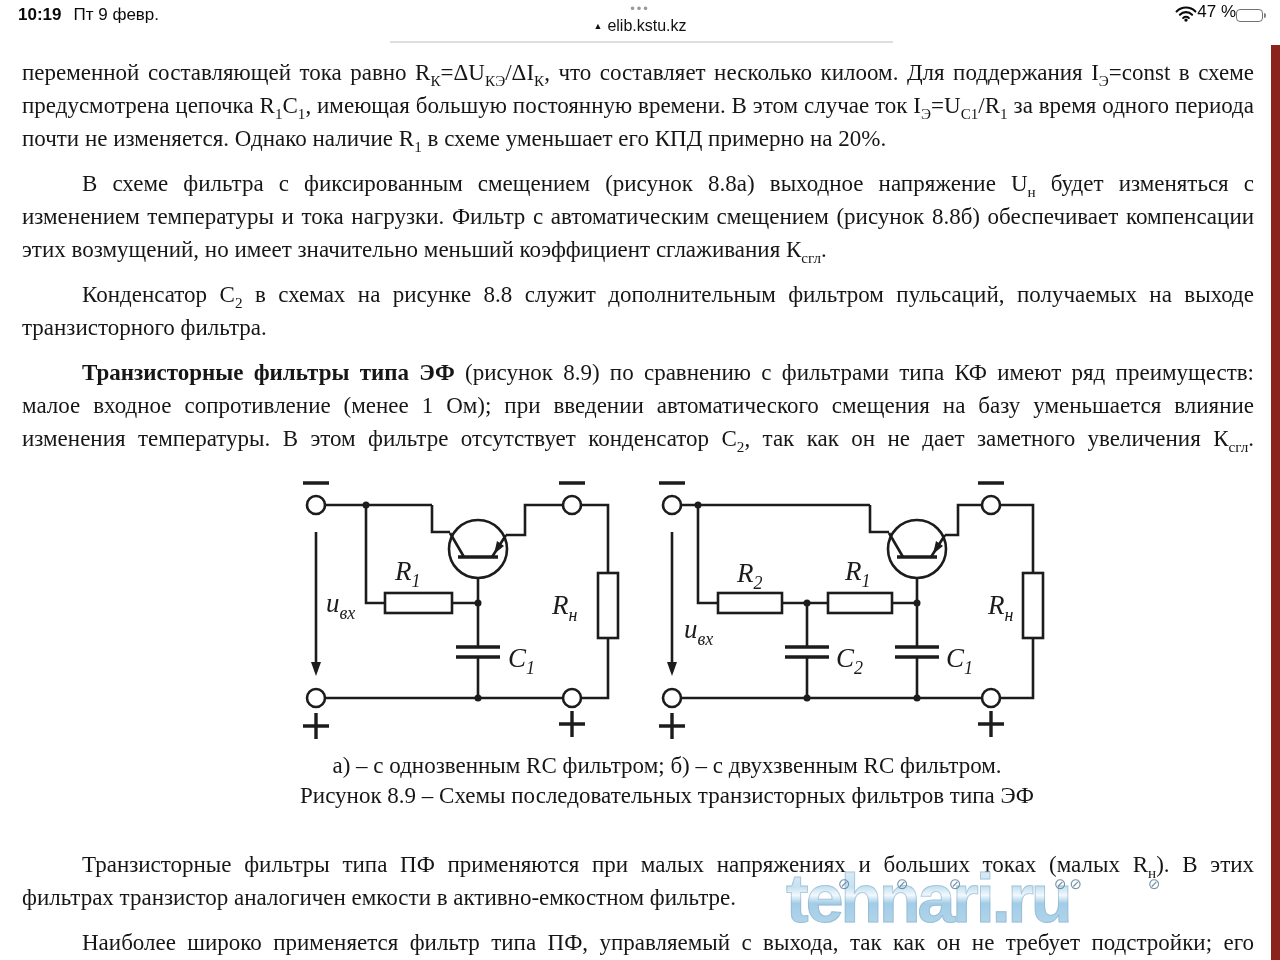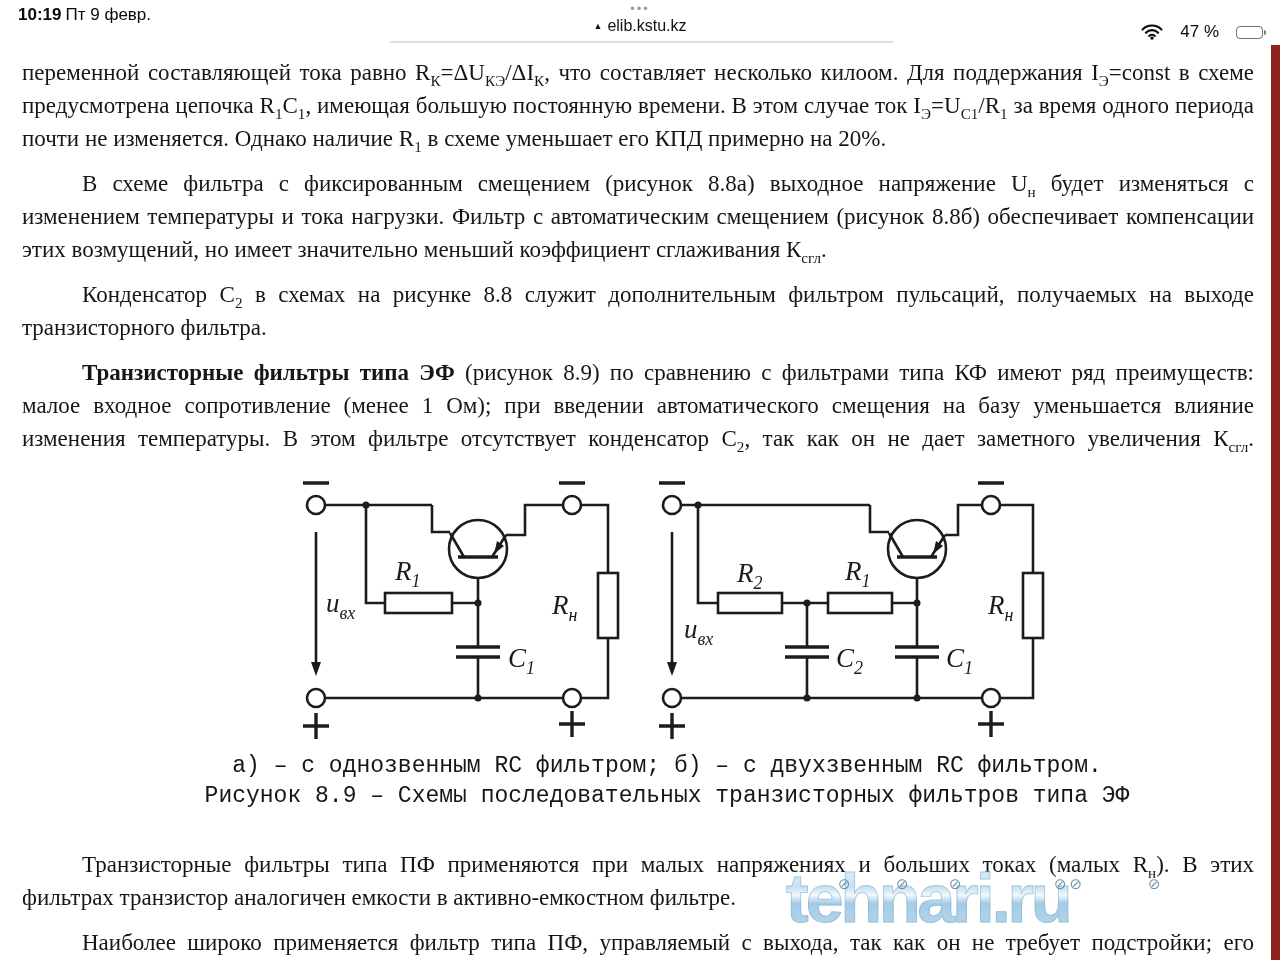--- a/index.html
+++ b/index.html
@@ -5,49 +5,49 @@
   html,body{margin:0;padding:0;}
   body{
     width:1280px;height:960px;background:#ffffff;overflow:hidden;position:relative;
     font-family:"Liberation Serif","DejaVu Serif",serif;color:#161616;
   }
   
   .status-bar{
     position:absolute;top:0;left:0;width:1280px;height:44px;background:#fff;
     font-family:"Liberation Sans","DejaVu Sans",sans-serif;color:#0a0a0a;
   }
-  .sb-left{position:absolute;left:18px;top:5px;display:flex;gap:4px;font-size:17px;align-items:center;}
+  .sb-left{position:absolute;left:18px;top:5px;display:flex;gap:12px;font-size:17px;align-items:center;}
   .sb-time{font-weight:600;}
   .sb-date{font-weight:400;}
   .sb-center{position:absolute;left:50%;top:3px;transform:translateX(-50%);text-align:center;}
   .sb-dots{display:block;font-size:13px;letter-spacing:2px;color:#98989d;line-height:11px;}
   .sb-site{display:flex;align-items:center;gap:5px;font-size:16px;color:#111;justify-content:center;margin-top:3px;}
   .sb-caret{font-size:9px;line-height:9px;color:#111;}
-  .sb-right{position:absolute;right:14px;top:22px;display:flex;align-items:center;gap:17px;font-size:17px;}
+  .sb-right{position:absolute;right:14px;top:2px;display:flex;align-items:flex-end;gap:0;font-size:17px;}
   .battery{display:flex;align-items:center;}
   .battery-body{width:27px;height:13px;border:1.5px solid rgba(0,0,0,.55);border-radius:4px;padding:1px;box-sizing:border-box;}
   .battery-fill{height:100%;width:47%;background:#111;border-radius:1.5px;}
   .battery-tip{width:2px;height:5px;background:rgba(0,0,0,.5);border-radius:0 2px 2px 0;margin-left:1px;}
   .page-edge-line{position:absolute;left:390px;top:41px;width:503px;height:2px;background:#dedede;}
   
   .doc-text{
     position:absolute;left:10px;right:14px;text-align:justify;
     font-size:23px;line-height:33px;letter-spacing:0;
   }
   #text-top{top:44px;height:412px;overflow:hidden;}
   #text-bottom{top:836px;}
   .para{margin:12px;}
   .para.indent{text-indent:60px;}
   .para sub{font-size:0.66em;line-height:0;}
   .para b{font-weight:bold;}
   
   .fig-svg{position:absolute;left:280px;top:450px;width:790px;height:300px;}
   .fig-caption{
     position:absolute;top:751px;left:0;right:0;padding-left:54px;text-align:center;
-    font-size:23px;line-height:30px;font-family:Liberation Mono, monospace;
+    font-size:23px;line-height:30px;
   }
   
   .watermark{
     position:absolute;left:786px;top:853px;width:470px;height:95px;pointer-events:none;
   }
   .watermark-text{
     font-family:"Liberation Sans","DejaVu Sans",sans-serif;
     font-weight:bold;font-size:68px;line-height:90px;letter-spacing:-3px;
     color:#b3d7ec;
     background:linear-gradient(180deg,#e9f5fc 0%,#b9dcef 38%,#eef8fd 47%,#8fc2e2 56%,#b2d6eb 100%);

